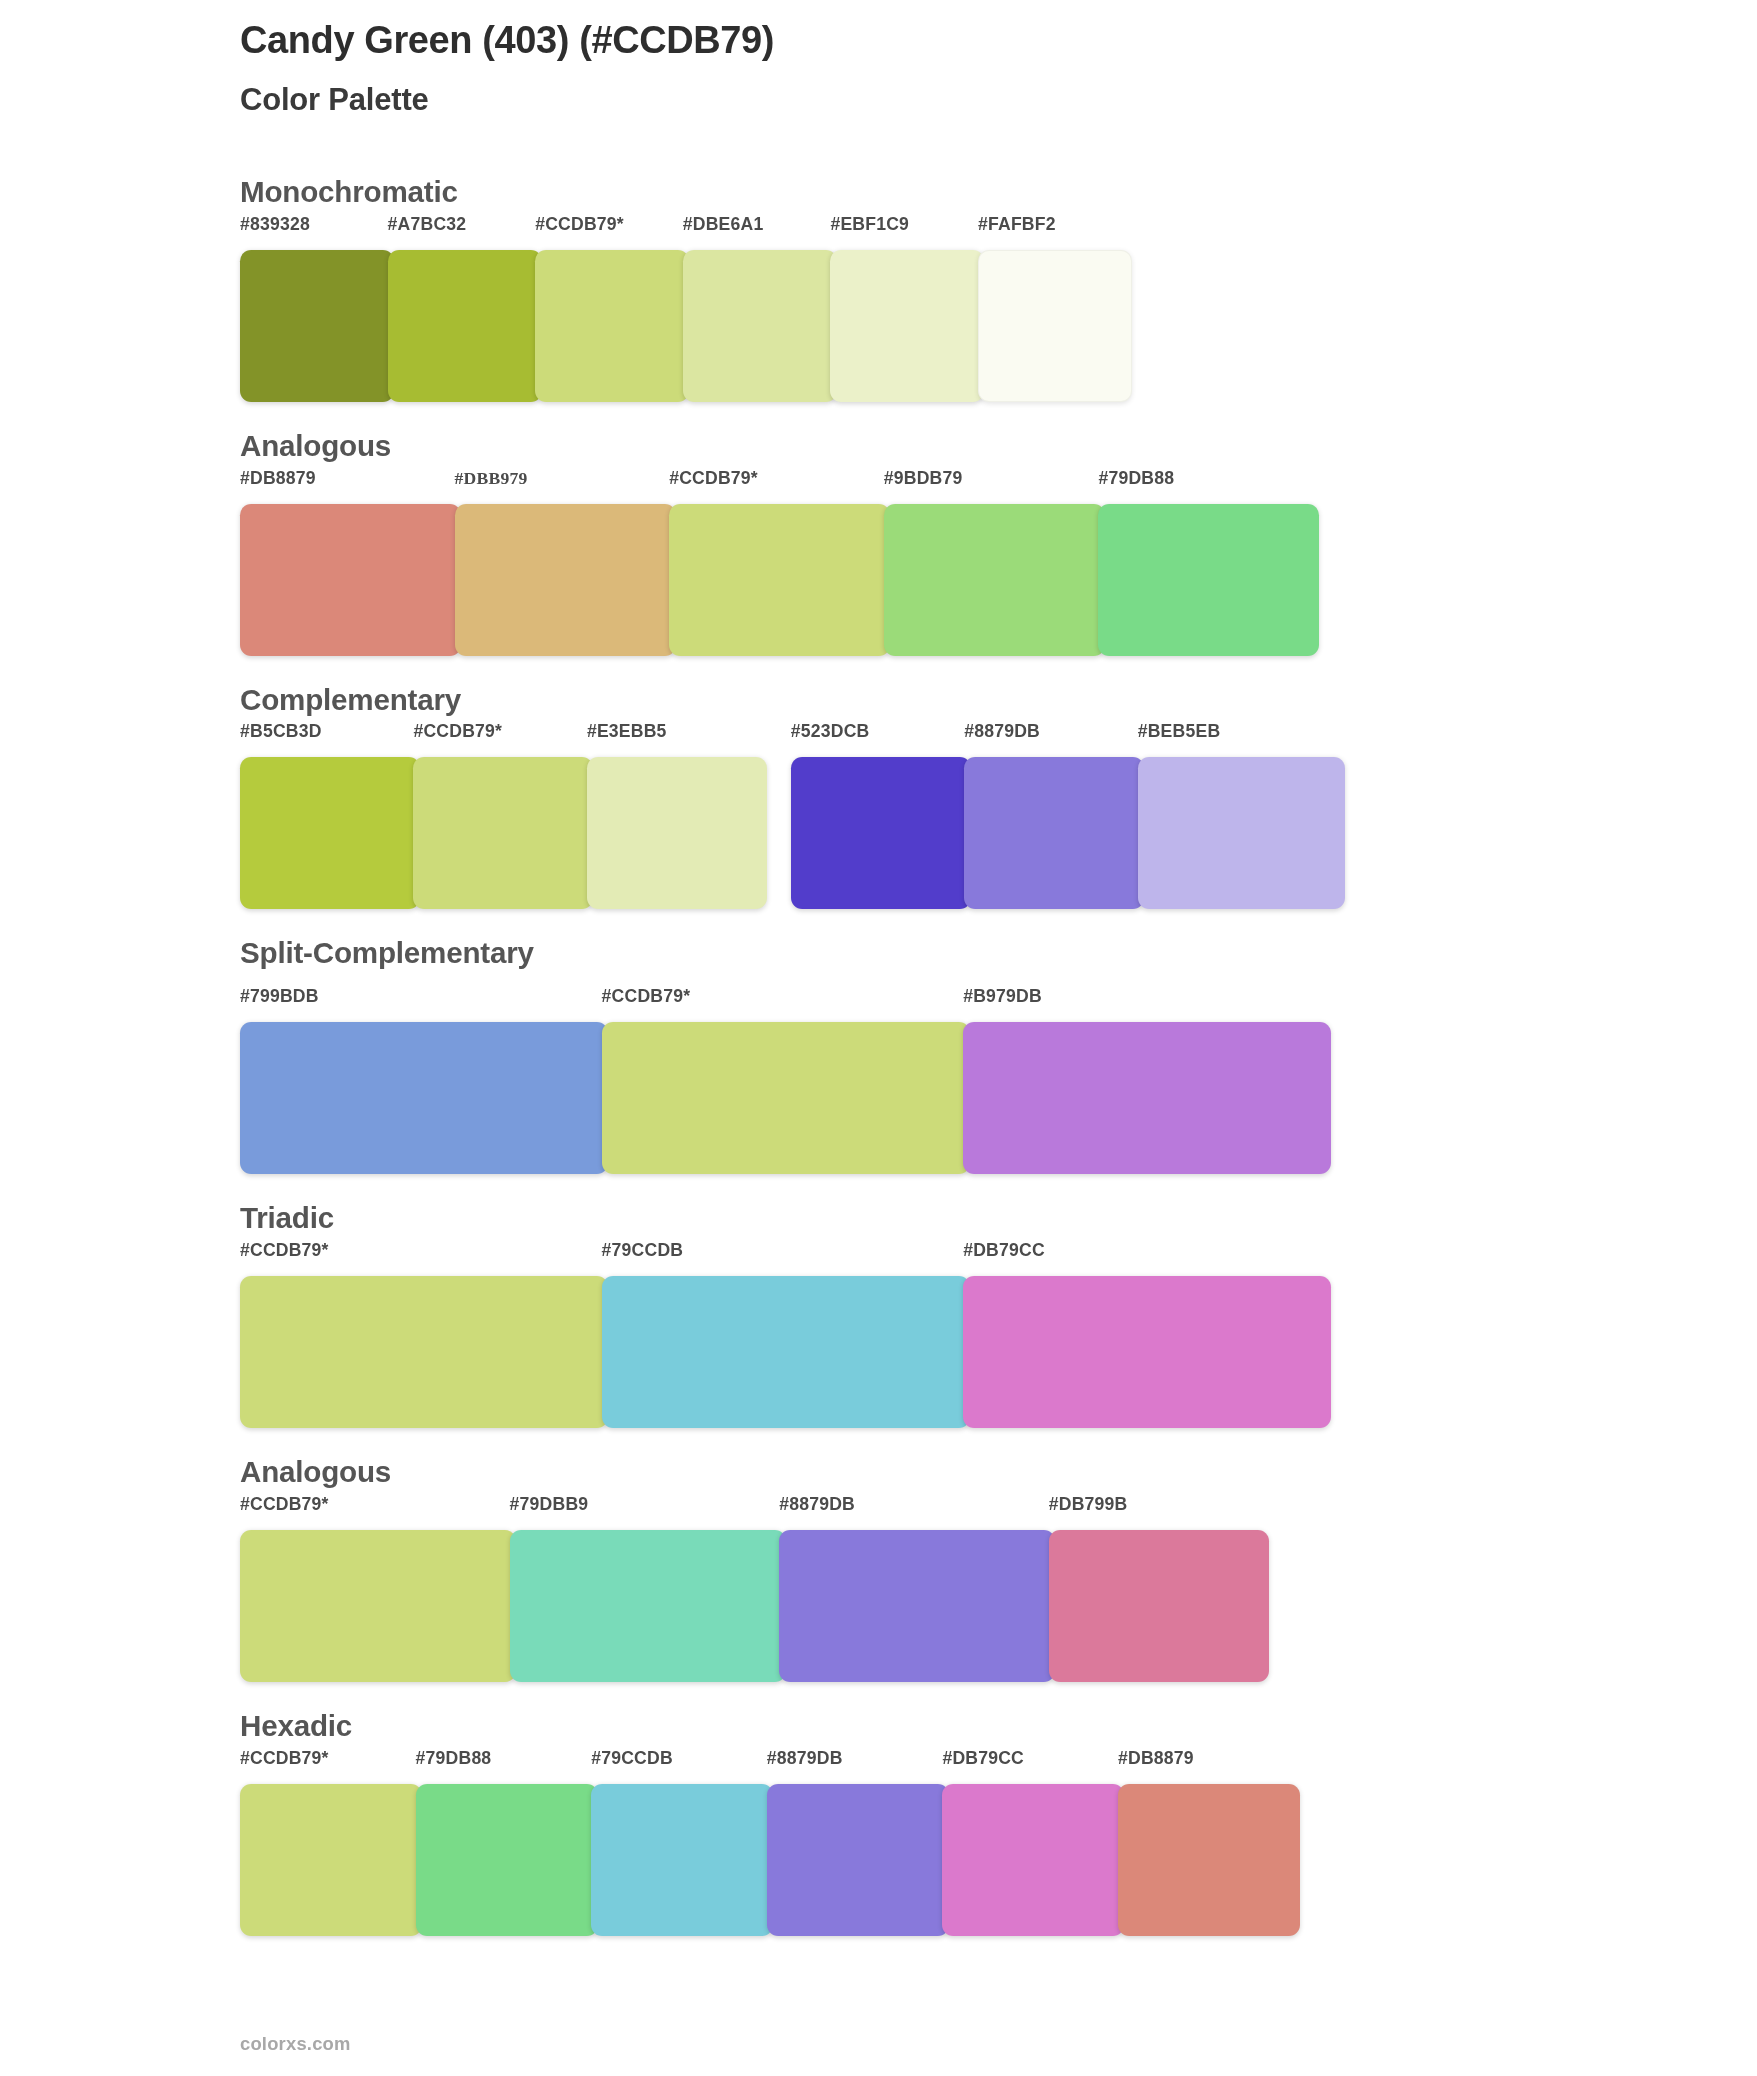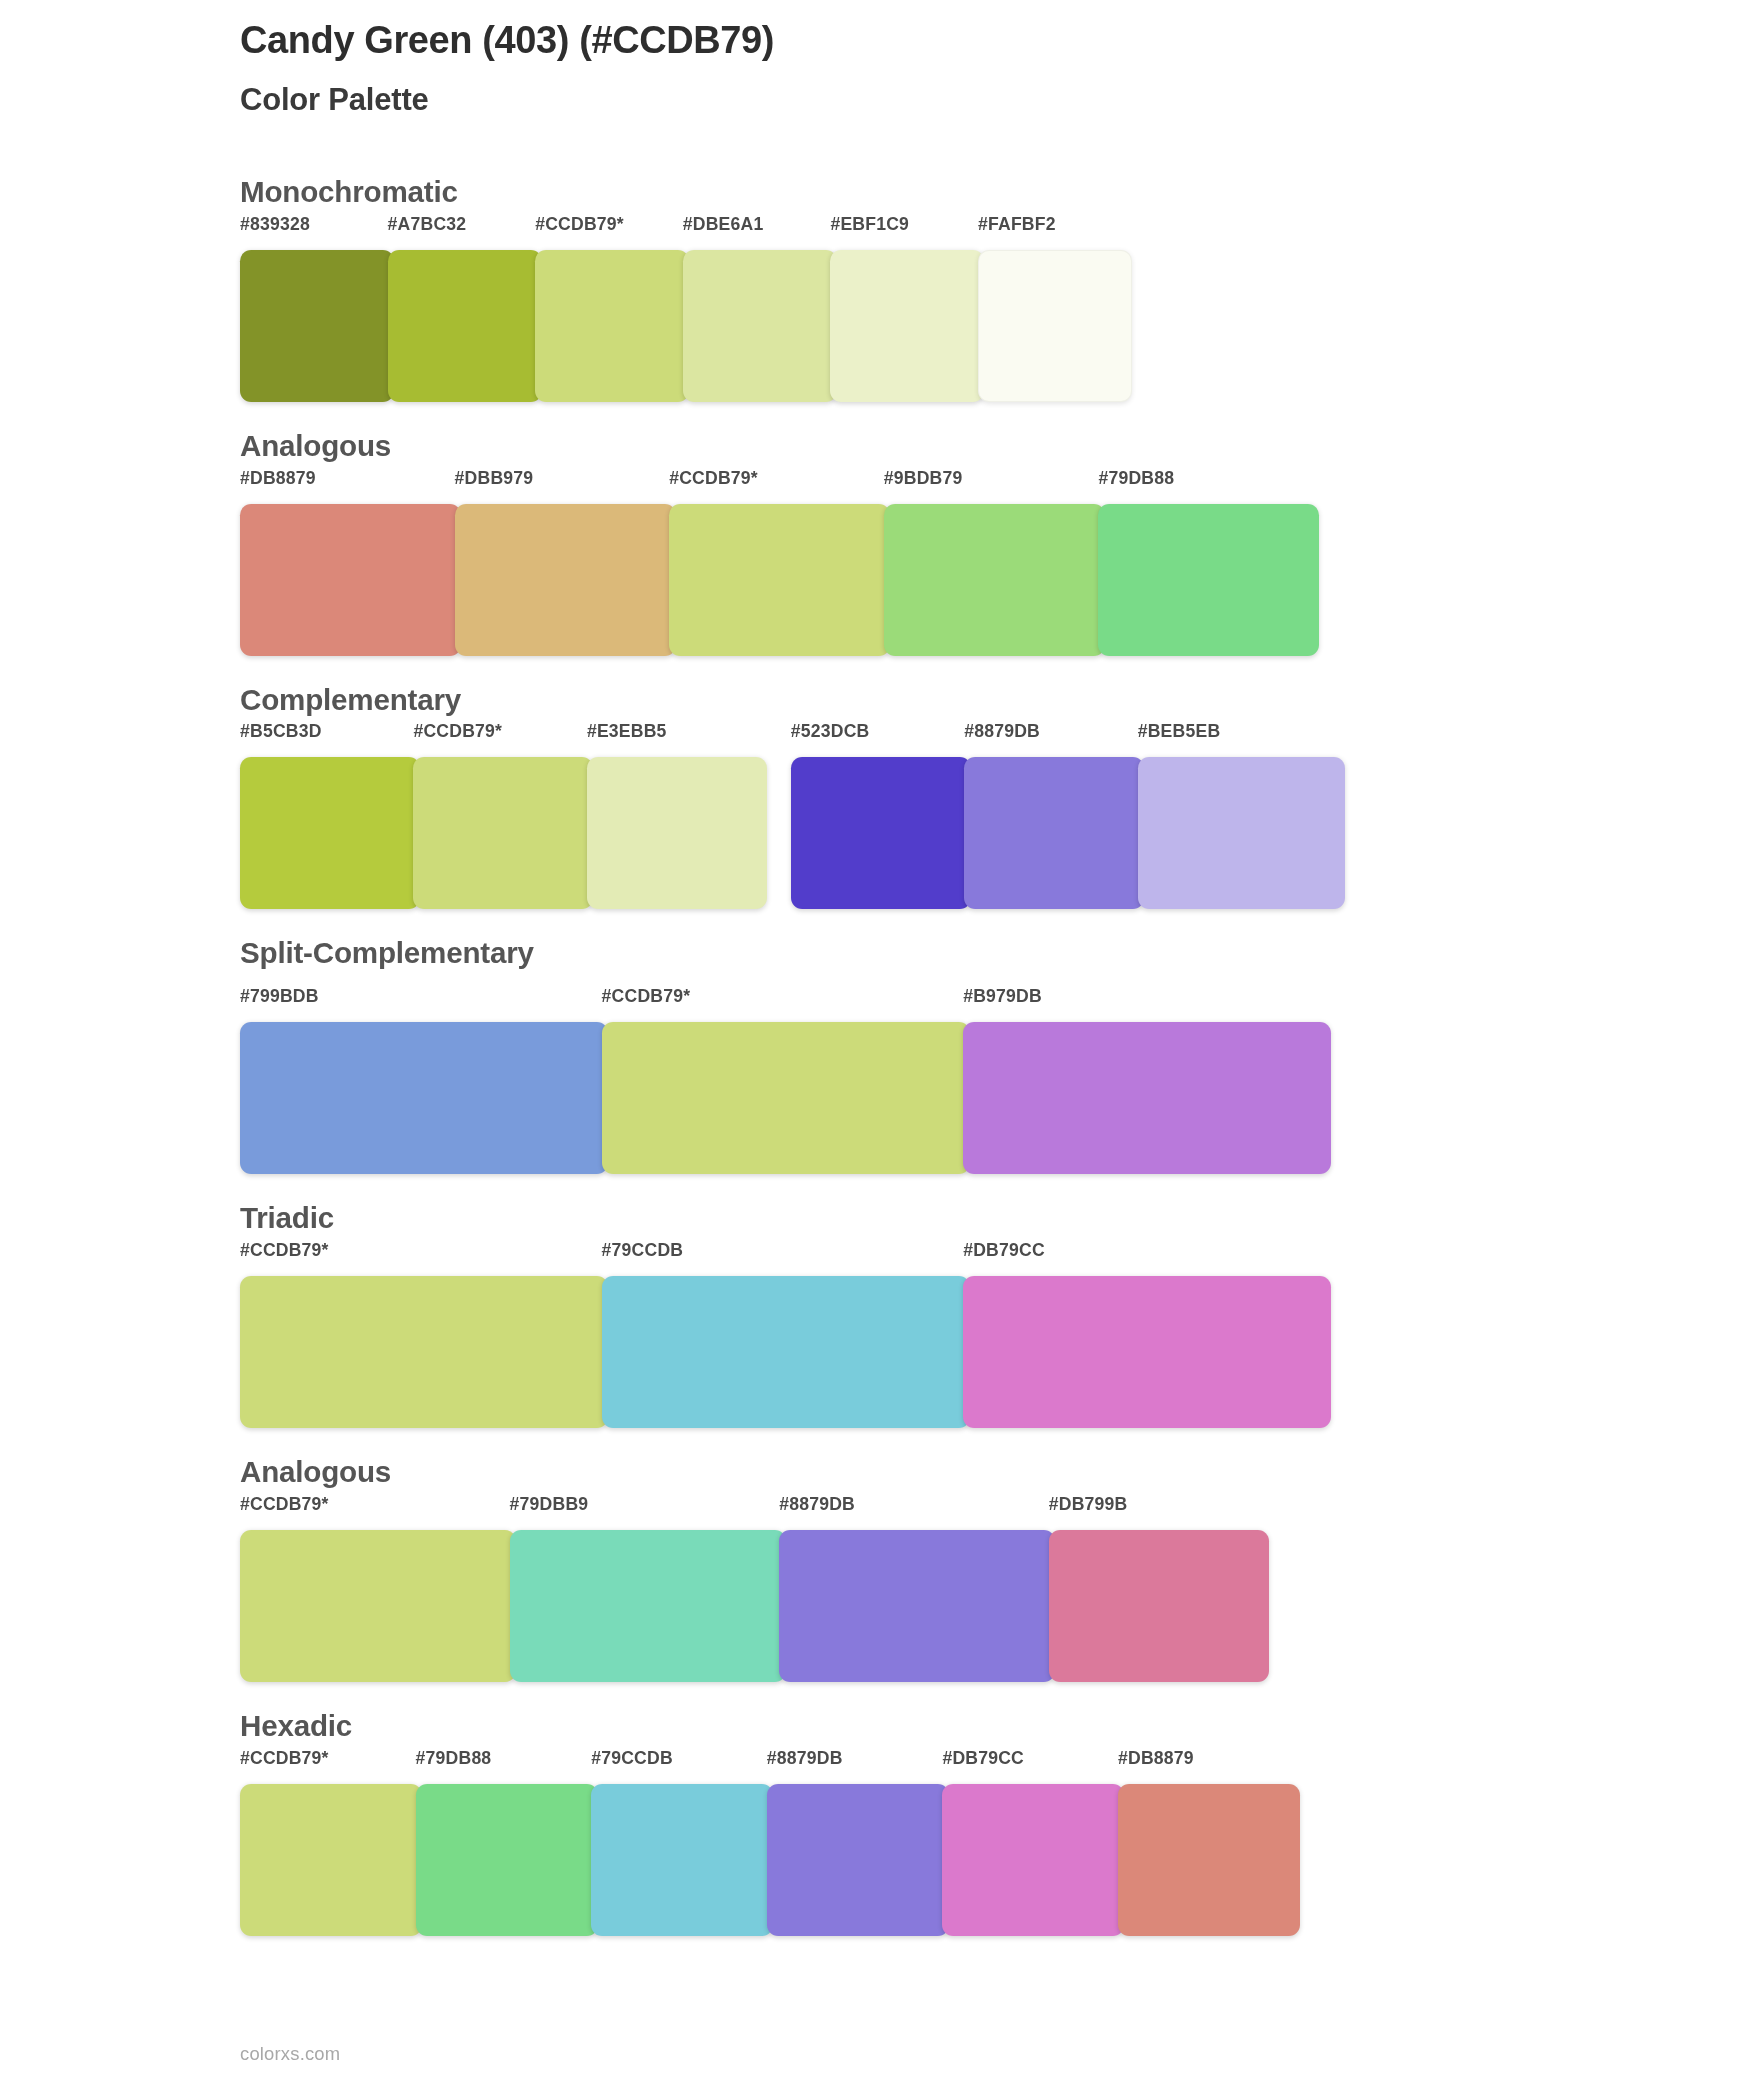--- a/index.html
+++ b/index.html
@@ -101,23 +101,23 @@
   }
 
   
   .swatch-cell + .swatch-cell { margin-left: -6.4px; }
   .swatch-cell + .swatch-cell .swatch-chip { position: relative; z-index: 2; }
 
   
   .footer {
     position: absolute;
     left: 240px;
-    bottom: 12px;
+    bottom: 22px;
     font-size: 18.4px;
-    font-weight: normal;
+    font-weight: bold;
     color: #a8a8a8;
     letter-spacing: 0.2px;
   }
 </style>
 </head>
 <body>
 
 <div class="page">
 
   <div class="header">
@@ -155,21 +155,21 @@
           </div>
         </div>
       </div>
       <div class="section">
         <div class="section-title">Analogous</div>
         <div class="swatch-row" style="width: 1105px;">
           <div class="swatch-cell" style="width: 221px;">
             <div class="swatch-label">#DB8879</div>
             <div class="swatch-chip" style="background: rgb(219, 136, 121);"></div>
           </div>
-          <div class="swatch-cell" style="width: 221px;">
+          <div class="swatch-cell" style="width: 221px; font-family: Liberation Serif, serif;">
             <div class="swatch-label">#DBB979</div>
             <div class="swatch-chip" style="background: rgb(219, 185, 121);"></div>
           </div>
           <div class="swatch-cell" style="width: 221px;">
             <div class="swatch-label">#CCDB79*</div>
             <div class="swatch-chip" style="background: rgb(204, 219, 121);"></div>
           </div>
           <div class="swatch-cell" style="width: 221px;">
             <div class="swatch-label">#9BDB79</div>
             <div class="swatch-chip" style="background: rgb(155, 219, 121);"></div>

